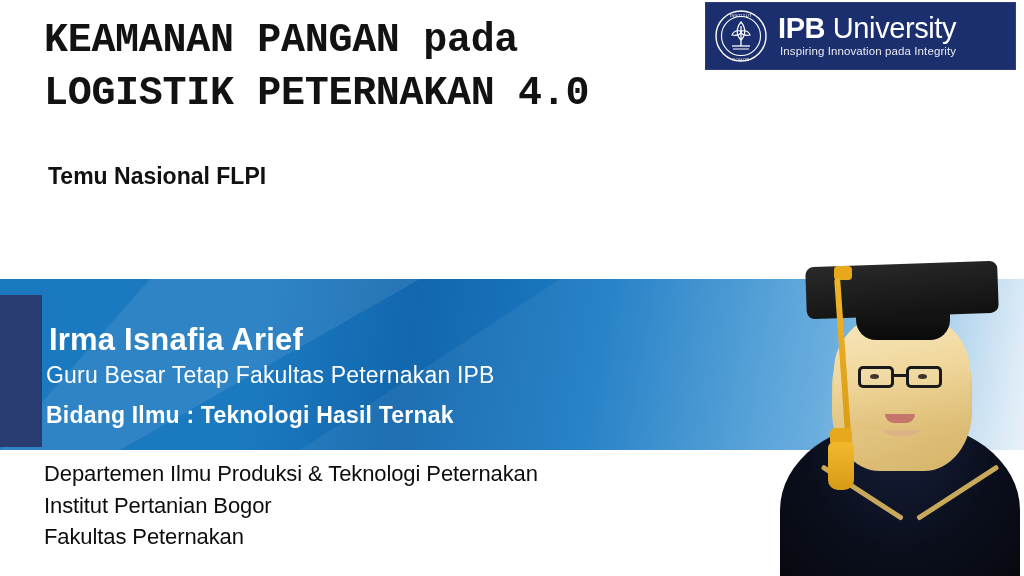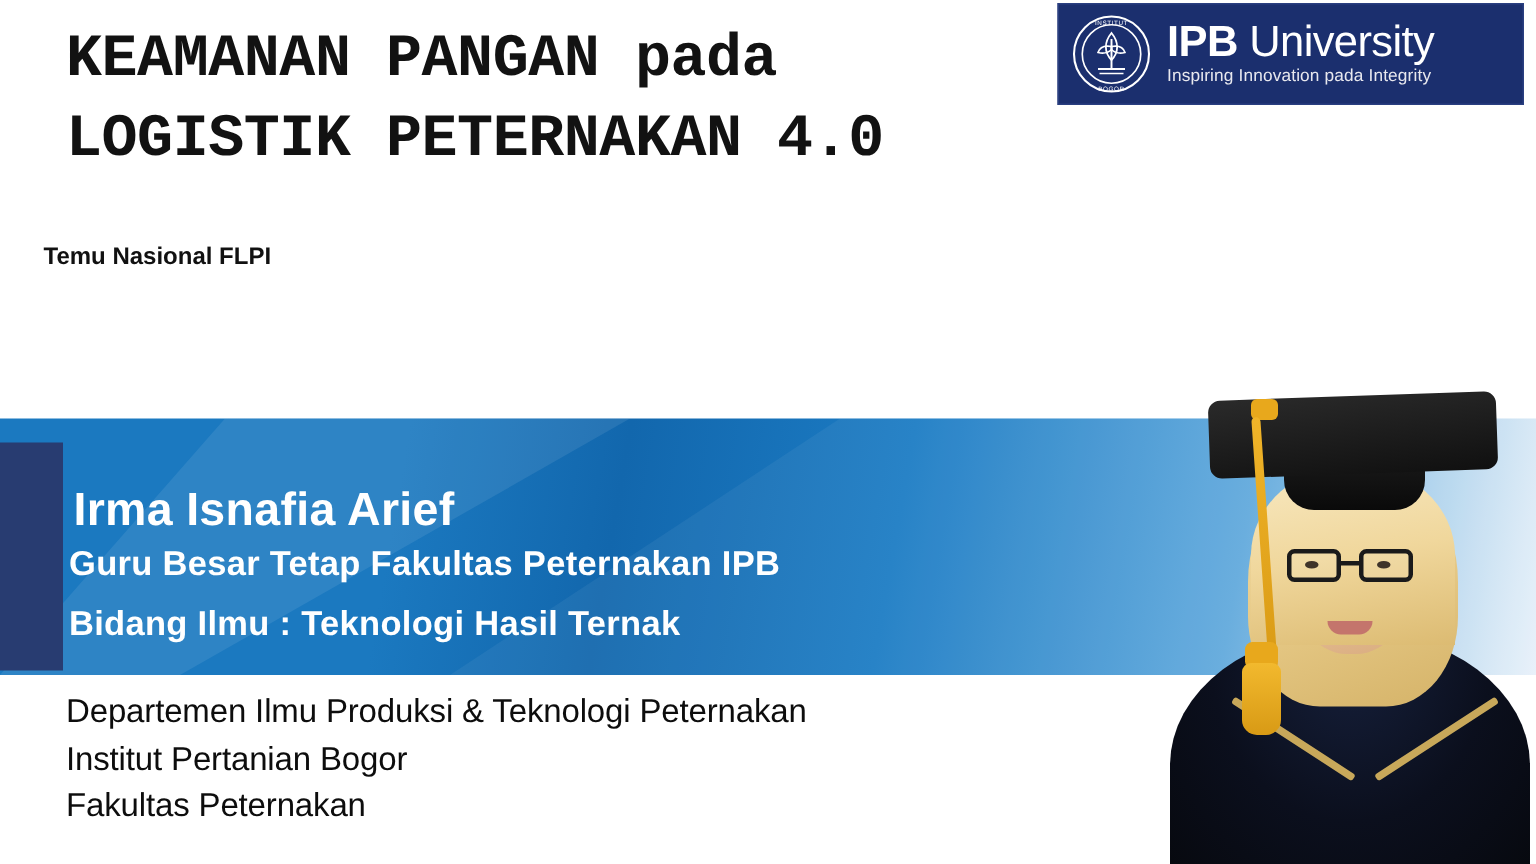--- a/index.html
+++ b/index.html
@@ -56,20 +56,21 @@
     padding-left: 8px;
   }
   .seal {
     width: 54px; height: 54px;
     flex: 0 0 54px;
     position: relative;
   }
   .logo-text {
     margin-left: 10px;
     line-height: 1;
+    text-align: right;
   }
   .logo-title {
     color: #ffffff;
     font-size: 29px;
     letter-spacing: -0.4px;
     white-space: nowrap;
   }
   .logo-title .ipb {
     font-weight: bold;
   }
@@ -94,23 +95,23 @@
     font-weight: bold;
     line-height: 1.33;
     letter-spacing: -0.3px;
     font-family: Liberation Mono, monospace;
   }
   .main-title .ln { display: block; white-space: nowrap; }
 
   
   .event-block {
     position: absolute;
-    left: 29px; top: 160px;
+    left: 48px; top: 160px;
     color: #111111;
-    font-size: 16px;
+    font-size: 23px;
     font-weight: bold;
     line-height: 1.44;
   }
   .event-block .ln { display: block; white-space: nowrap; }
 
   
   .banner {
     position: absolute;
     left: 0; top: 279px;
     width: 1024px; height: 171px;
@@ -148,21 +149,21 @@
     font-size: 31px;
     font-weight: bold;
     letter-spacing: 0.2px;
     white-space: nowrap;
   }
   .speaker-role {
     position: absolute;
     left: 46px; top: 362px;
     color: #ffffff;
     font-size: 23px;
-    font-weight: bold;
+    font-weight: normal;
     letter-spacing: 0.2px;
     white-space: nowrap;
   }
   .speaker-field {
     position: absolute;
     left: 46px; top: 402px;
     color: #ffffff;
     font-size: 23px;
     font-weight: bold;
     letter-spacing: 0.2px;

